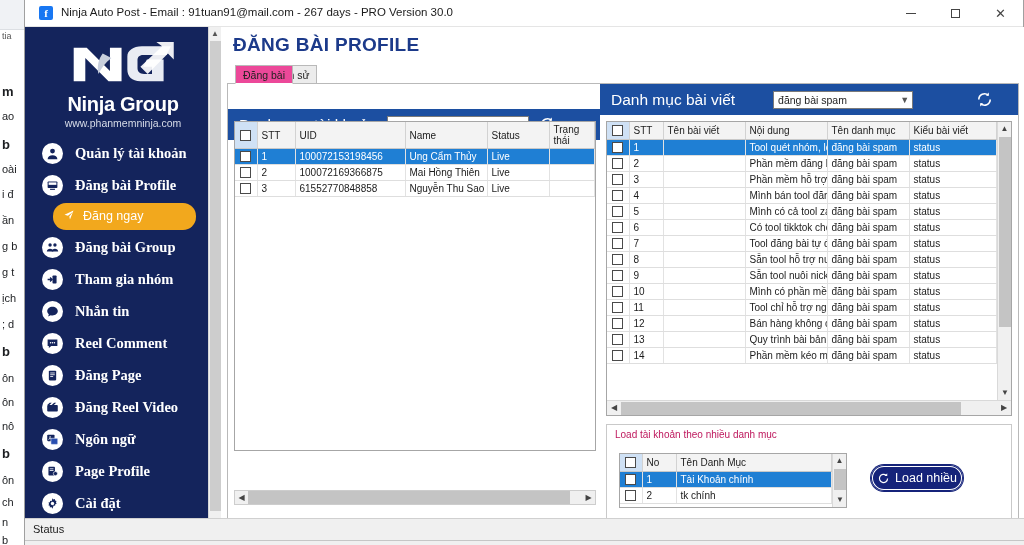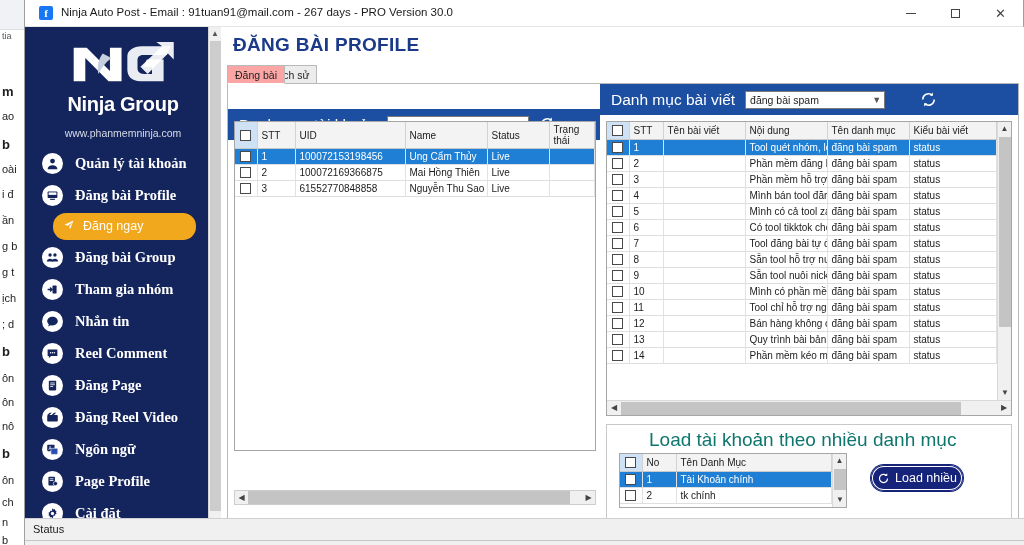--- a/index.html
+++ b/index.html
@@ -32,21 +32,21 @@
   .gl-x{font-size:13px;line-height:1;}
 
   
   .body { position:absolute; left:0; top:27px; width:1000px; height:518px; }
 
   
   .sidebar { position:absolute; left:0; top:0; width:196px; height:518px; background:#14245c; overflow:hidden; }
   .logo-wrap { padding-top:13px; text-align:center; }
   .logo-mark { width:116px; height:46px; margin:0 auto; }
   .logo-name { color:#ffffff; font-size:20px; font-weight:bold; letter-spacing:-0.3px; margin-top:3px;}
-  .logo-url { color:#d7dce8; font-size:10.5px; margin-top:11px; }
+  .logo-url { color:#d7dce8; font-size:10.5px; margin-top:1px; }
 
   .menu { margin-top:8px; }
   .mi { display:flex; align-items:center; height:32px; padding-left:17px; cursor:pointer; }
   .mi .ic { width:21px; height:21px; border-radius:50%; background:#ffffff; flex:0 0 21px;
             display:flex; align-items:center; justify-content:center; color:#14245c; }
   .mi .ic svg{display:block;}
   .mi .lb { margin-left:12px; color:#ffffff; font-size:14.5px; font-weight:bold; font-family:"Liberation Serif", serif; white-space:nowrap;}
   .mi.sub { height:30px; padding-left:28px; }
   .mi.sub .pill { display:flex; align-items:center; width:143px; height:27px; background:#f2a81d; border-radius:13px; padding-left:10px;}
   .mi.sub .pill .lb { font-size:12.5px; font-weight:normal; font-family:"Liberation Sans",sans-serif; margin-left:8px; color:#fff;}
@@ -55,31 +55,31 @@
   .side-scroll .arr{height:13px;font-size:8px;color:#555;text-align:center;line-height:13px;}
   .side-scroll .thumb{position:absolute;left:1px;top:14px;width:11px;height:470px;background:#cdcdcd;}
 
   
   .main { position:absolute; left:196px; top:0; width:804px; height:518px; background:#ffffff; }
   .page-title { position:absolute; left:12px; top:7px; font-size:19px; font-weight:bold; color:#1c3a8a; letter-spacing:0.3px;}
 
   .tabs { position:absolute; left:6px; top:38px; width:792px; height:19px; }
   .tab { position:absolute; top:0; height:19px; border:1px solid #b9b9b9; font-size:10.5px; color:#222;
          display:flex; align-items:center; justify-content:center; padding:0 7px; }
-  .tab.active { left:0; background:#fca5a5; border-bottom-color:#ffffff; z-index:2;}
+  .tab.active { left:8px; background:#ec4899; border-bottom-color:#ffffff; z-index:2;}
   .tab.inactive{ left:40px; background:#ececec; }
   .tabs-rule { position:absolute; left:6px; top:56px; width:792px; height:1px; background:#b9b9b9; }
 
   .panel { position:absolute; left:6px; top:57px; width:792px; height:443px; background:#ffffff;
            border:1px solid #b9b9b9; border-top:none; }
 
   
   .hdr-strip { position:absolute; top:0; height:31px; background:#1c4fa1; display:flex; align-items:center; }
   .hdr-left { left:0; width:372px;margin-top:25px; }
-  .hdr-right { left:372px; width:418px; }
+  .hdr-right { left:372px; width:418px;gap:28px; }
   .hdr-strip .htitle { color:#ffffff; font-size:15.5px; margin-left:11px; white-space:nowrap;}
   .combo { position:relative; height:18px; background:#ffffff; border:1px solid #7a7a7a; display:flex; align-items:center; }
   .combo .cv { font-size:10.5px; color:#222; margin-left:4px; white-space:nowrap; overflow:hidden;}
   .combo .carr { position:absolute; right:3px; top:3px; font-size:9px; color:#555; }
   .refresh { width:19px; height:19px; color:#ffffff; }
 
   
   .grid { position:absolute; background:#ffffff; border:1px solid #a6a6a6; overflow:hidden; }
   .grid-l { left:6px; top:37px; width:362px; height:330px; }
   .grid-r { left:378px; top:37px; width:406px; height:295px; }
@@ -100,21 +100,21 @@
   .hscroll { position:absolute; left:0; right:0; bottom:0; height:15px; background:#f0f0f0; border-top:1px solid #d9d9d9; }
   .hscroll .arl{position:absolute;left:0;top:0;width:14px;height:14px;text-align:center;font-size:8px;color:#444;line-height:14px;}
   .hscroll .arr{position:absolute;right:0;top:0;width:14px;height:14px;text-align:center;font-size:8px;color:#444;line-height:14px;}
   .hscroll .thumb{position:absolute;top:1px;height:13px;background:#c4c4c4;}
 
   
   .lb-hscroll { position:absolute; left:6px; top:406px; width:362px; height:15px; background:#f0f0f0; border:1px solid #cdcdcd;}
 
   
   .multi { position:absolute; left:378px; top:340px; width:406px; height:100px; background:#ffffff; border:1px solid #c9c9c9; }
-  .multi .mtitle { position:absolute; left:8px; top:4px; font-size:19px; color:#0f766e; white-space:nowrap;margin-left:34px; }
+  .multi .mtitle { position:absolute; left:8px; top:4px; font-size:10px; color:#be185d; white-space:nowrap; }
   .mgrid { position:absolute; left:12px; top:28px; width:228px; height:55px; border:1px solid #a6a6a6; overflow:hidden;}
   .load-btn { position:absolute; left:264px; top:40px; width:92px; height:26px; background:#15237a; border-radius:13px;
               display:flex; align-items:center; justify-content:center; color:#ffffff; font-size:12.5px;
               box-shadow: inset 0 0 0 1px #15237a, inset 0 0 0 2px #ffffff, 0 0 0 1px #15237a; }
   .load-btn .lic{ margin-right:5px; display:flex; }
 
   
   .actionbar { position:absolute; left:0; top:500px; width:804px; height:40px; background:#1c4fa1; }
   .abtn { position:absolute; top:7px; height:25px; border:2px solid #ffffff; border-radius:13px; background:#15237a;
           display:flex; align-items:center; justify-content:center; color:#ffffff; font-size:13px; }

